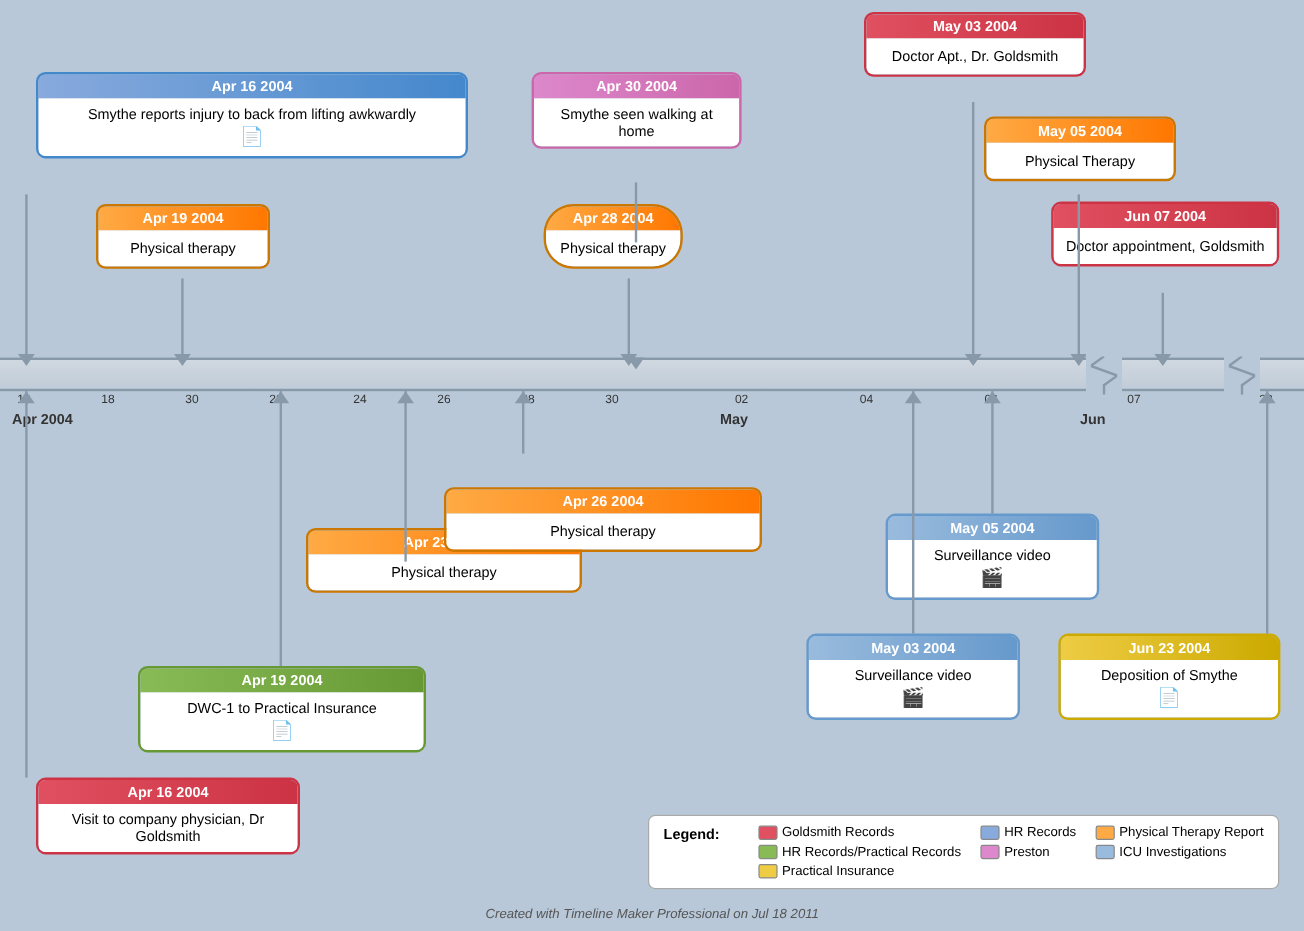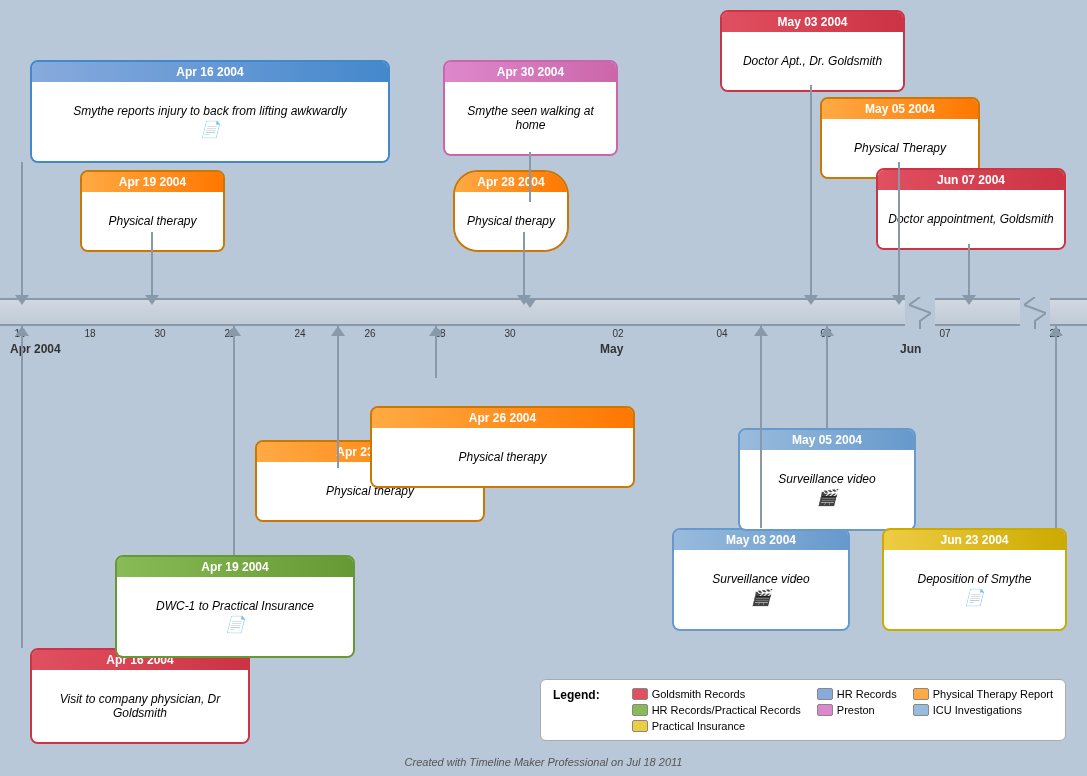--- a/index.html
+++ b/index.html
@@ -80,28 +80,27 @@
       text-align: center;
       font-weight: bold;
       font-size: 12px;
       padding: 3px 6px;
       border-radius: 5px 5px 0 0;
     }
 
     .card-body {
       background: white;
       text-align: center;
-      padding: 22px 8px;
+      padding: 6px 8px;
       font-size: 12px;
       min-height: 30px;
       display: flex;
       align-items: center;
       justify-content: center;
       flex-direction: column;
-      font-style: italic;
     }
 
     
     .card-goldsmith { border-color: #cc3344; }
     .card-goldsmith .card-header { background: linear-gradient(to right, #e05060, #cc3344); color: white; }
 
     
     .card-hr { border-color: #4488cc; }
     .card-hr .card-header { background: linear-gradient(to right, #88aadd, #4488cc); color: white; }
 

